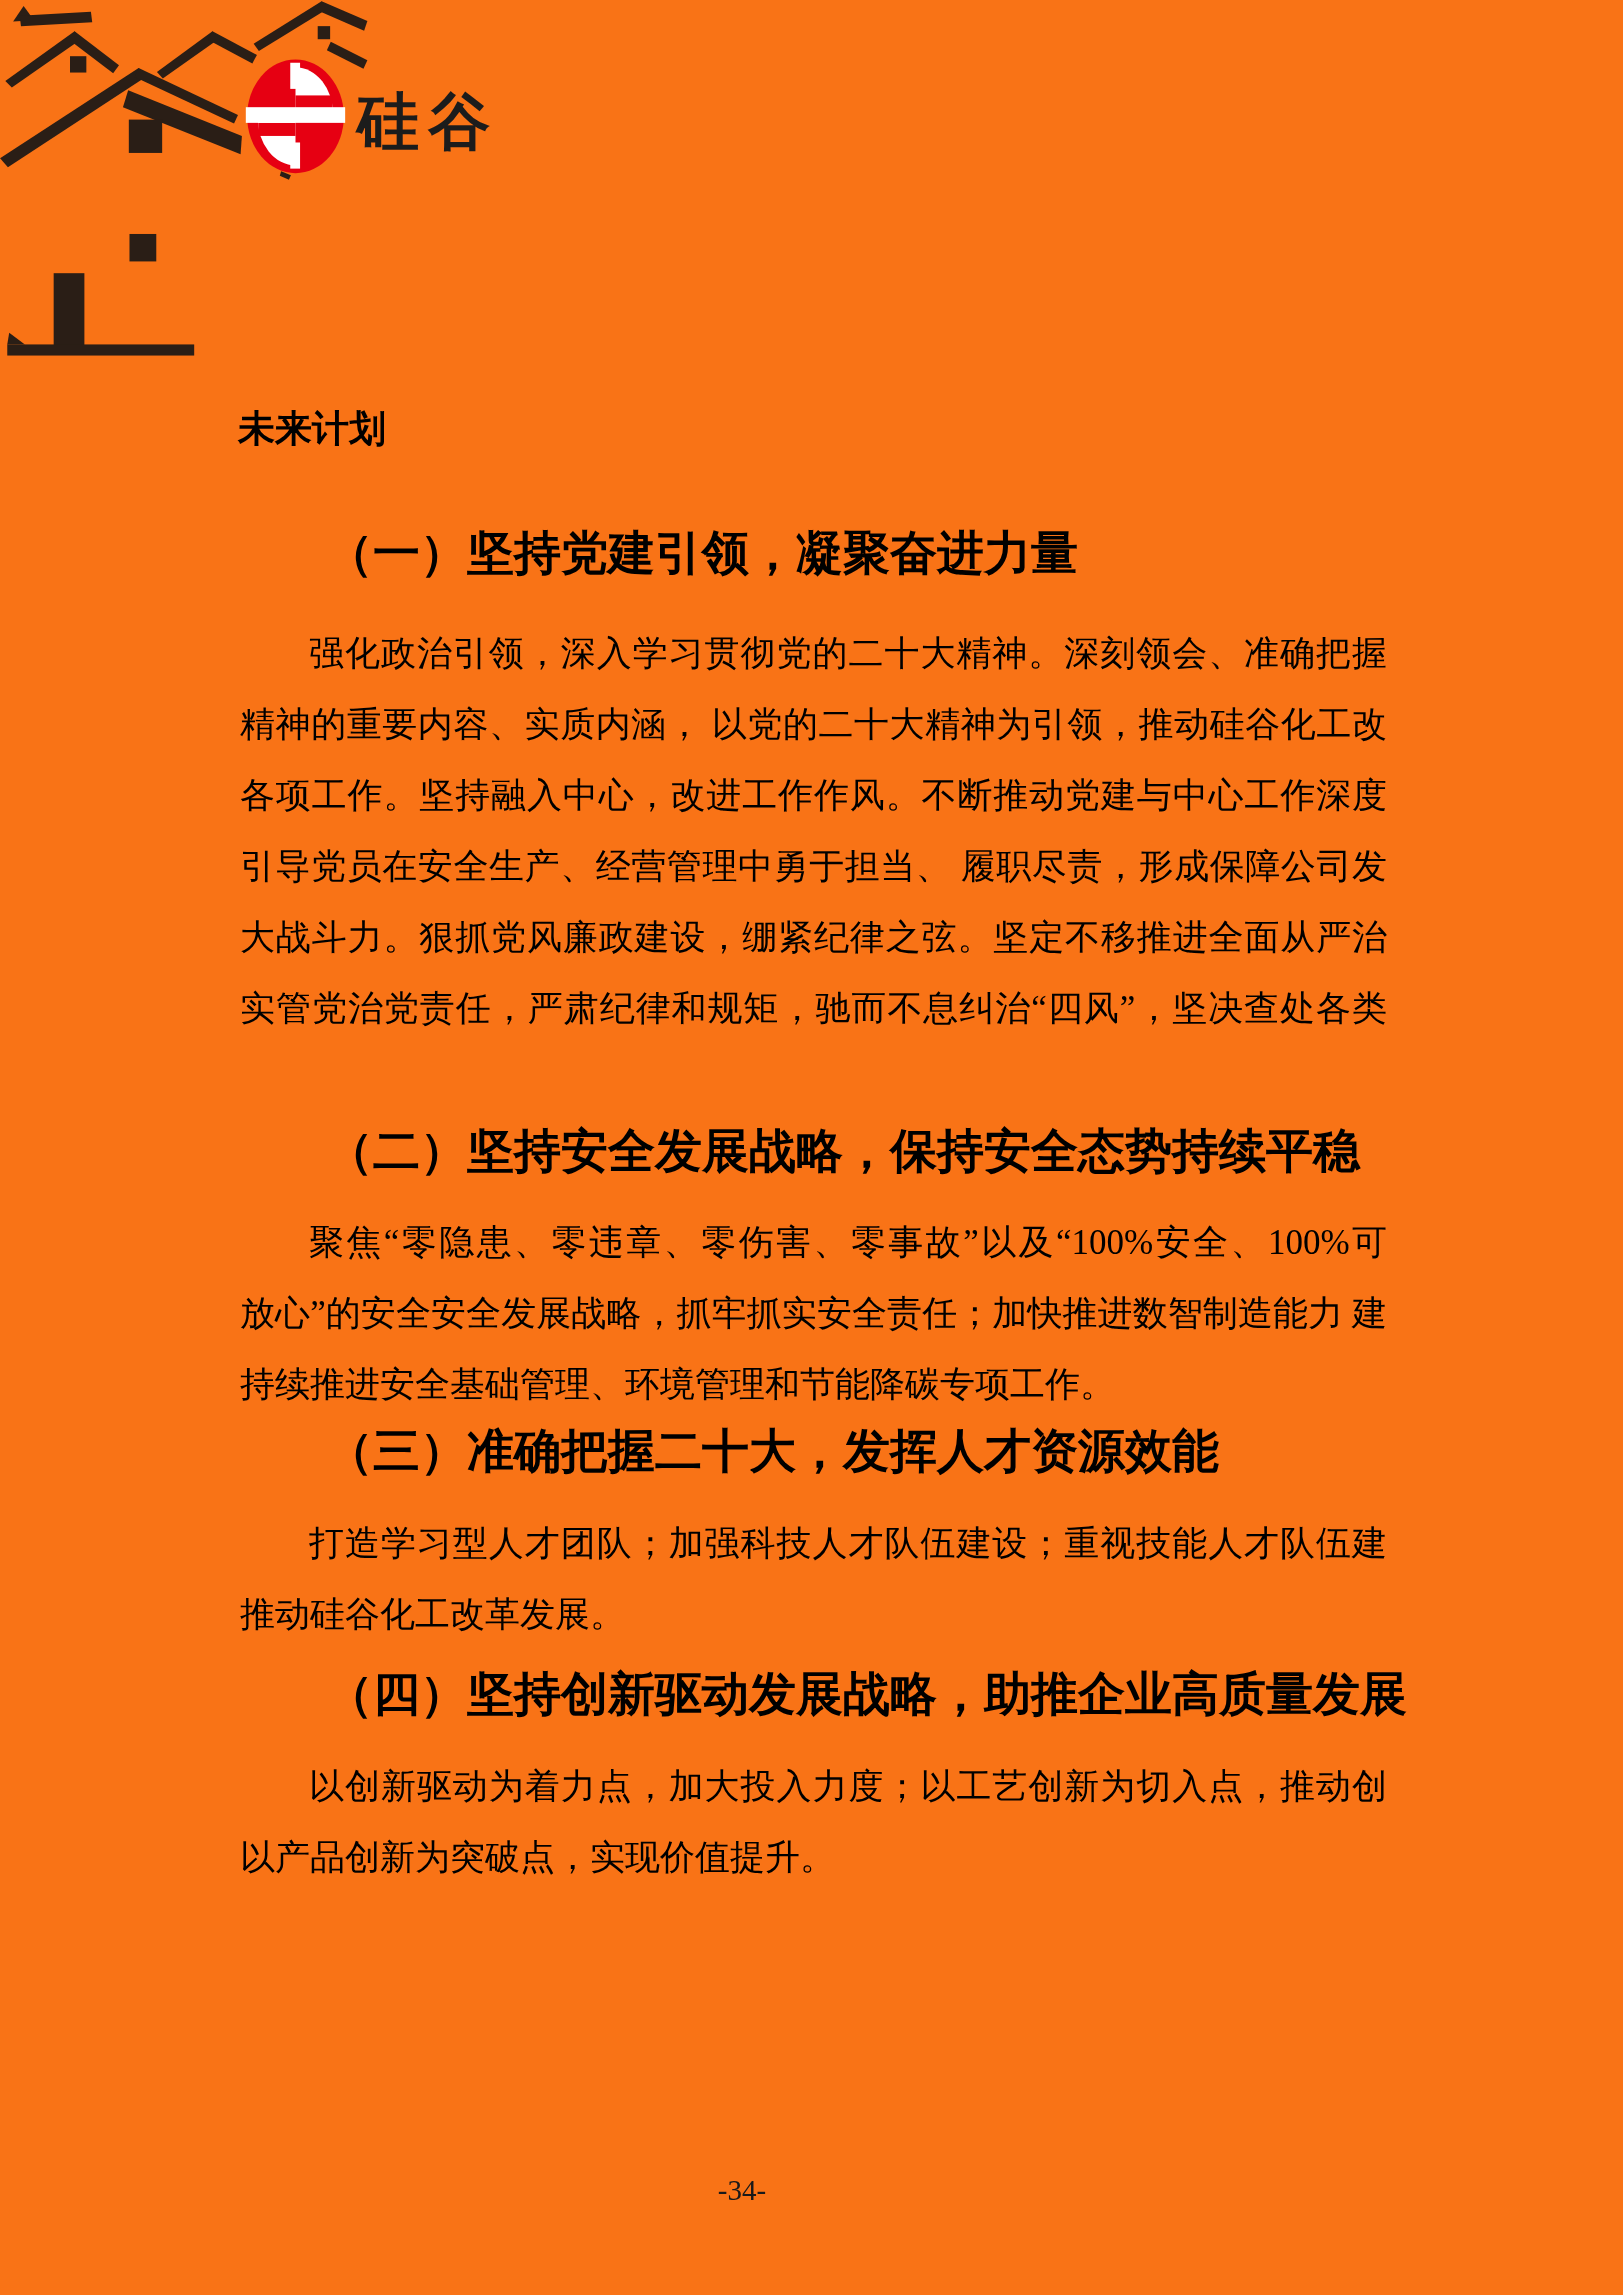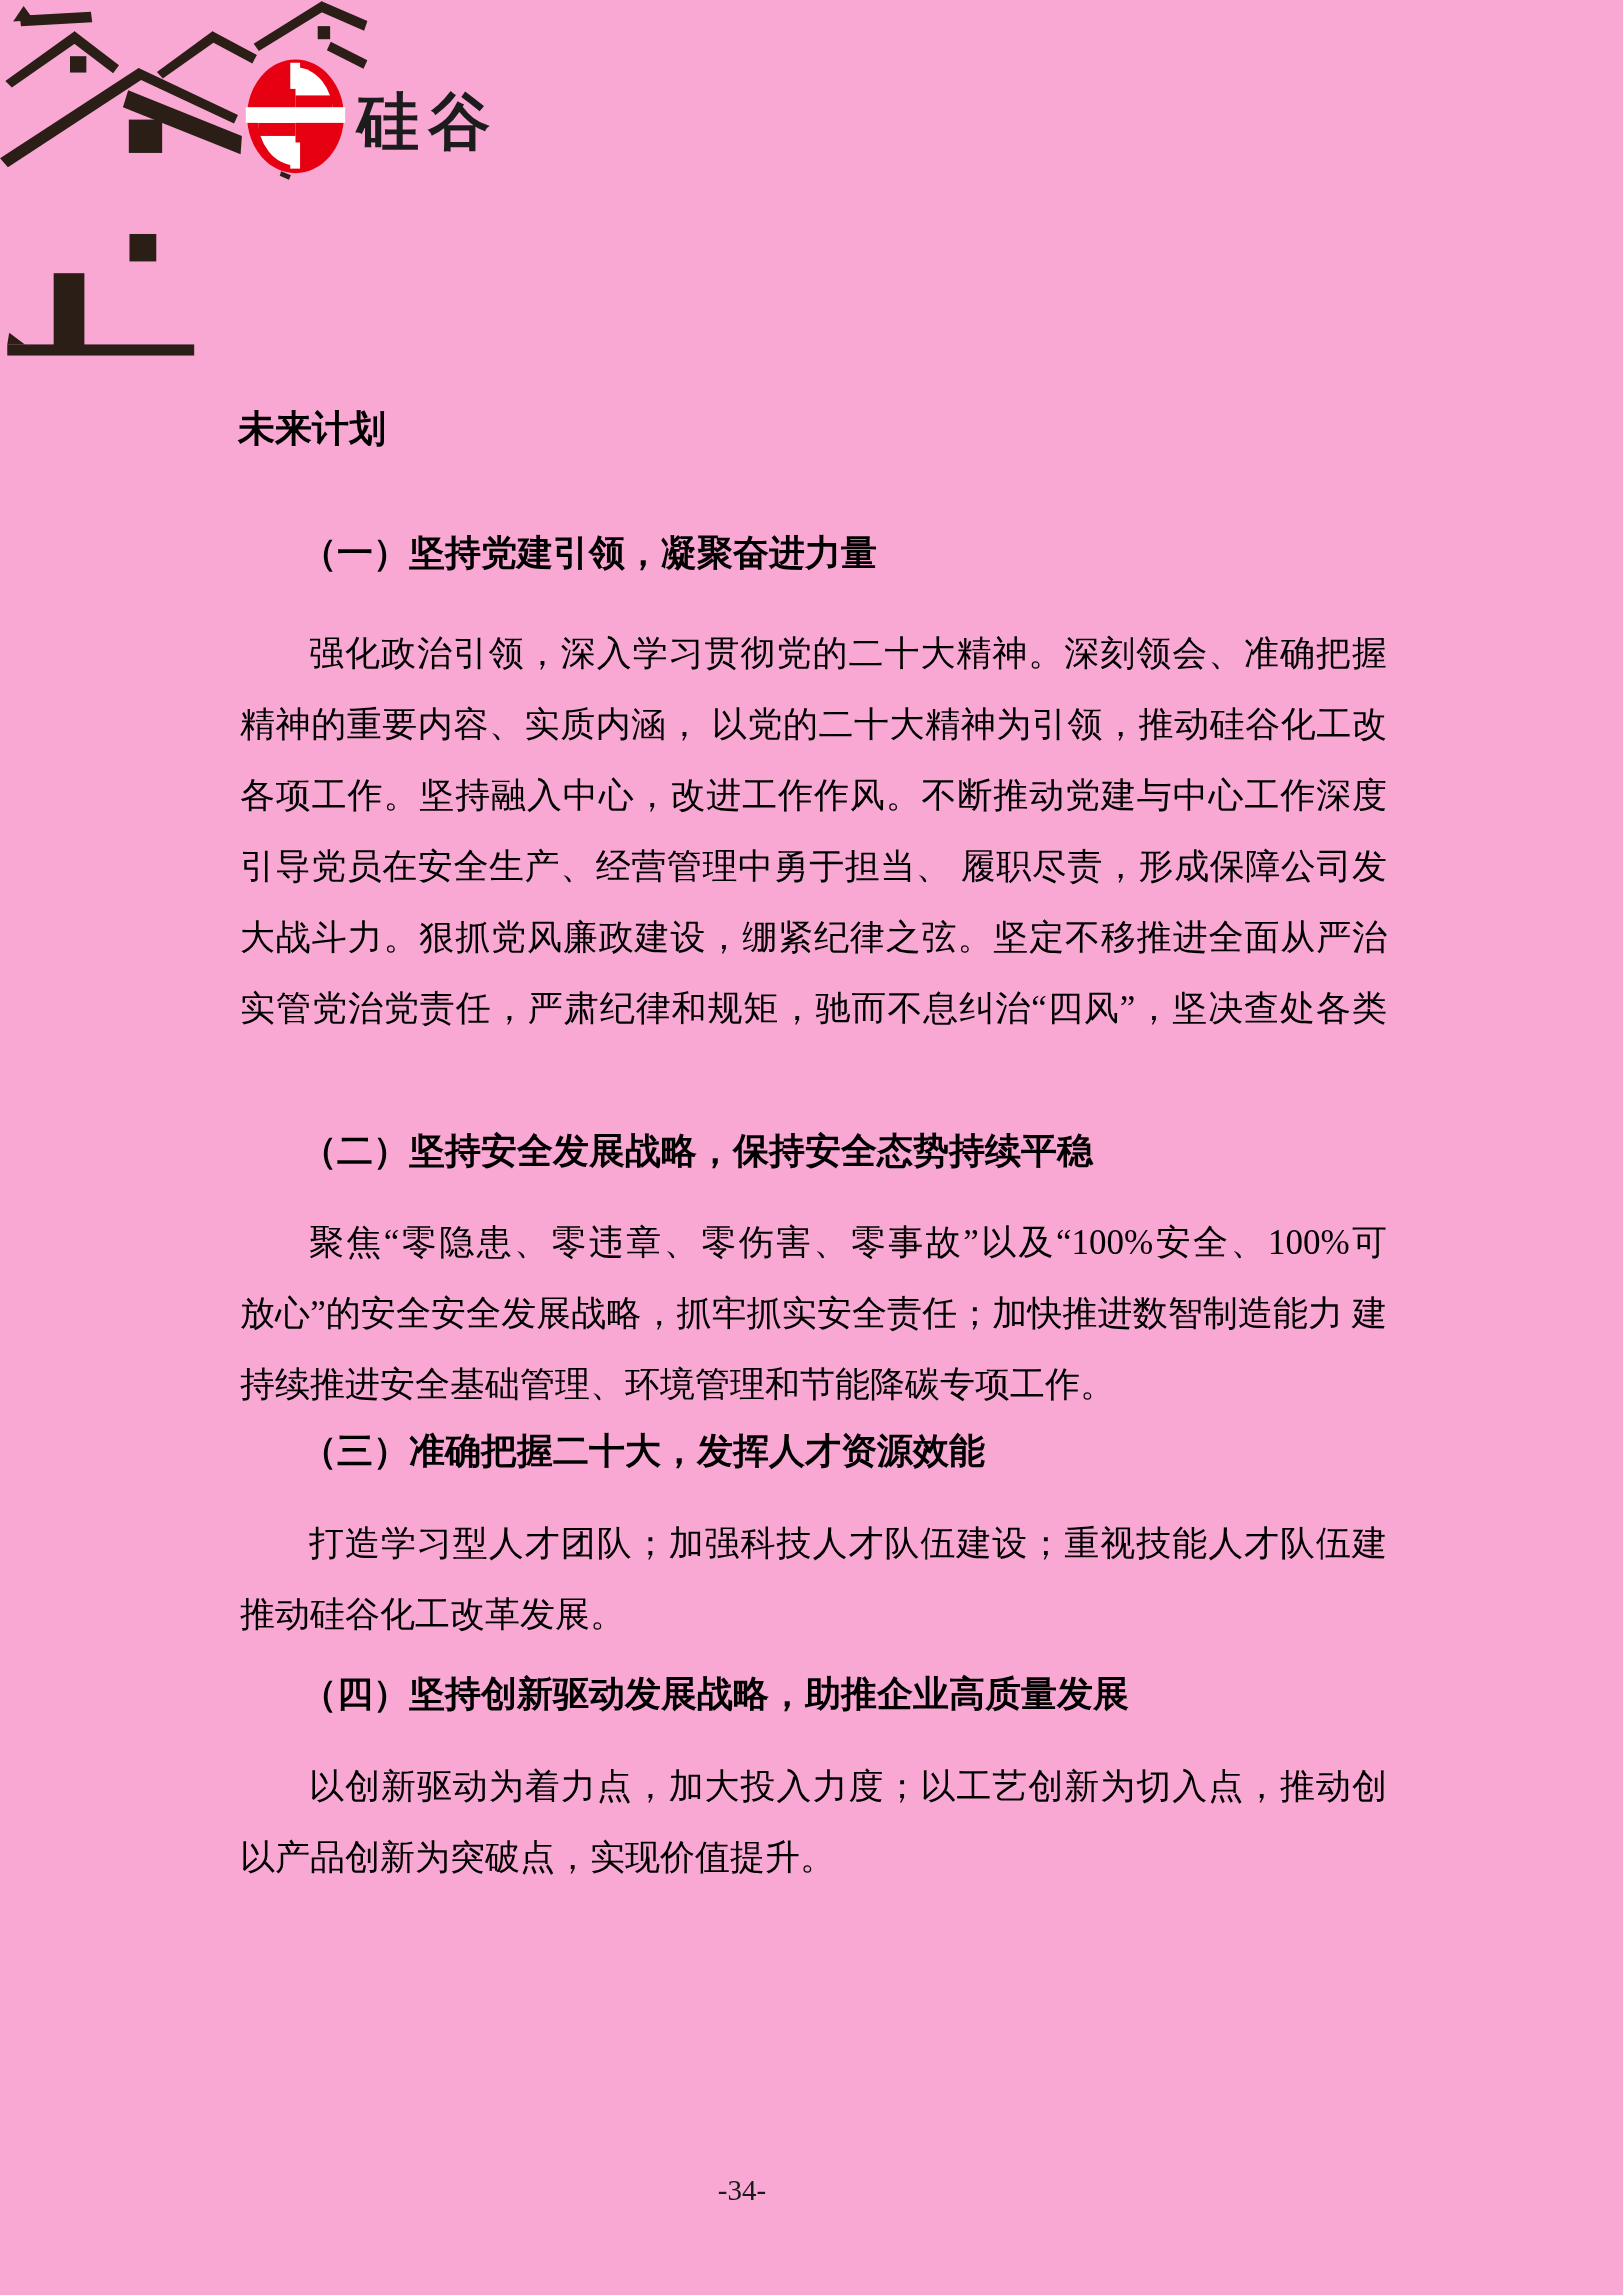--- a/index.html
+++ b/index.html
@@ -4,21 +4,21 @@
 <style>
   html, body {
     margin: 0;
     padding: 0;
     background: #ffffff;
   }
   .page {
     position: relative;
     width: 1623px;
     height: 2295px;
-    background: #f9a8d4;
+    background: #f97316;
     overflow: hidden;
     font-family: "Liberation Serif", "DejaVu Serif", serif;
     color: #000000;
     text-decoration: underline;
   }
   
   .logo-graphic {
     position: absolute;
     left: 0;
     top: 0;
@@ -54,26 +54,26 @@
     height: 71px;
     line-height: 71px;
     font-family: "Liberation Sans", "DejaVu Sans", sans-serif;
     font-weight: 700;
     font-size: 37px;
     color: #000000;
     white-space: nowrap;
   }
   .sub-heading {
     position: absolute;
-    left: 301px;
+    left: 326px;
     height: 71px;
     line-height: 71px;
     font-family: "Liberation Serif", "DejaVu Serif", serif;
     font-weight: 700;
-    font-size: 36px;
+    font-size: 47px;
     color: #000000;
     white-space: nowrap;
   }
   
   .para {
     position: absolute;
     left: 240px;
     width: 1147px;
   }
   .line {

